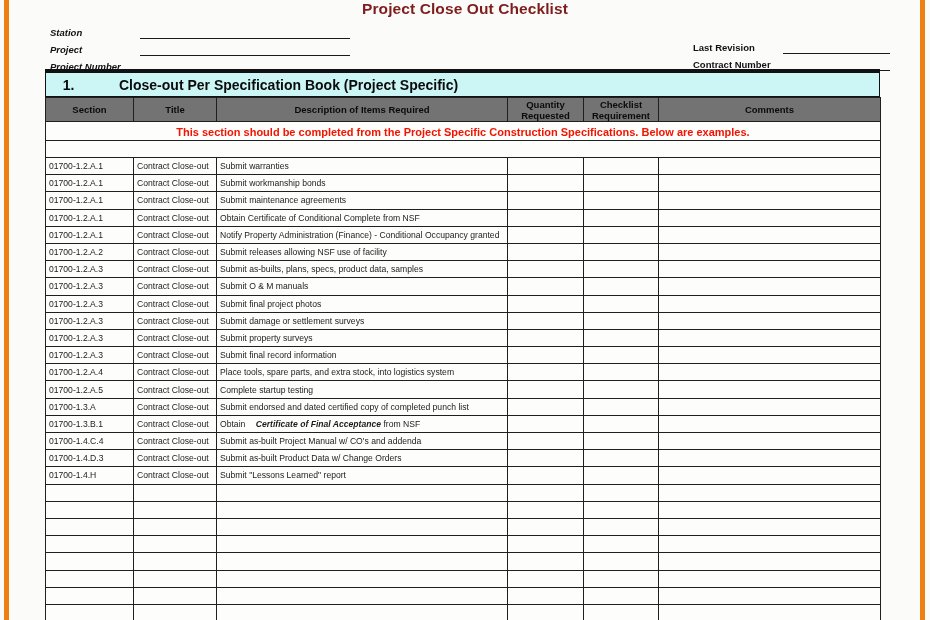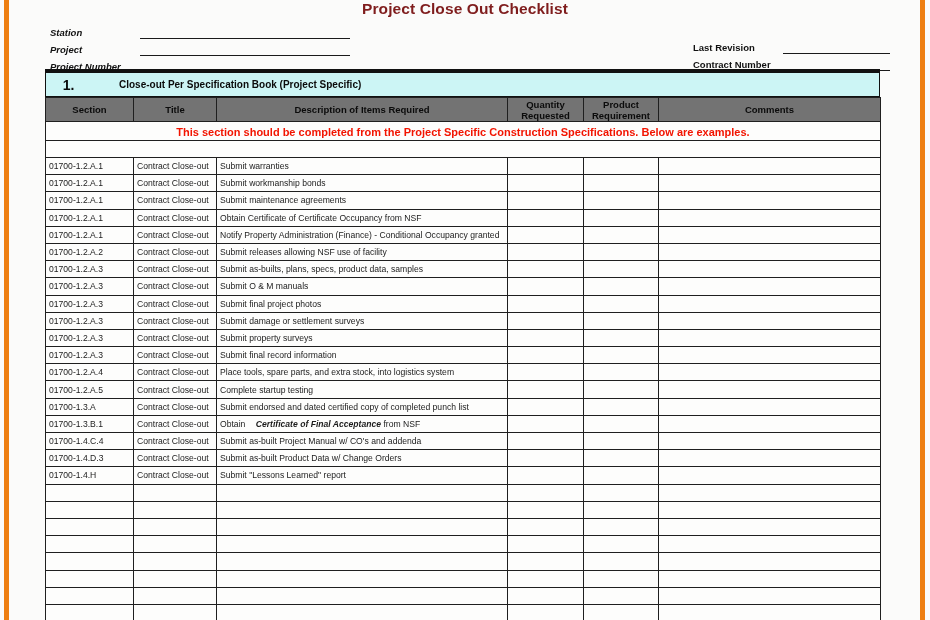--- a/index.html
+++ b/index.html
@@ -93,21 +93,21 @@
     box-sizing: border-box;
   }
   .section-num {
     width: 45px;
     text-align: center;
     font-size: 14px;
     font-weight: bold;
     color: #0b0b0b;
   }
   .section-title {
-    font-size: 10px;
+    font-size: 14px;
     font-weight: bold;
     color: #0b0b0b;
     margin-left: 28px;
   }
 
   
   table.grid {
     position: absolute;
     left: 45px;
     top: 97px;
@@ -219,21 +219,21 @@
     <thead>
       <tr>
         <th class="colhead">Section</th>
         <th class="colhead">Title</th>
         <th class="colhead">Description of Items Required</th>
         <th class="colhead">
           <span class="two-line">Quantity</span>
           <span class="two-line">Requested</span>
         </th>
         <th class="colhead">
-          <span class="two-line">Product</span>
+          <span class="two-line">Checklist</span>
           <span class="two-line">Requirement</span>
         </th>
         <th class="colhead">Comments</th>
       </tr>
     </thead>
     <tbody>
       <tr class="note-row">
         <td colspan="6">
           <span class="note-text">This section should be completed from the Project Specific Construction Specifications. Below are examples.</span>
         </td>
@@ -263,21 +263,21 @@
           <td>01700-1.2.A.1</td>
           <td>Contract Close-out</td>
           <td>Submit maintenance agreements</td>
           <td></td>
           <td></td>
           <td></td>
         </tr>
         <tr class="data-row">
           <td>01700-1.2.A.1</td>
           <td>Contract Close-out</td>
-          <td>Obtain Certificate of Certificate Occupancy from NSF</td>
+          <td>Obtain Certificate of Conditional Complete from NSF</td>
           <td></td>
           <td></td>
           <td></td>
         </tr>
         <tr class="data-row">
           <td>01700-1.2.A.1</td>
           <td>Contract Close-out</td>
           <td>Notify Property Administration (Finance) - Conditional Occupancy granted</td>
           <td></td>
           <td></td>

